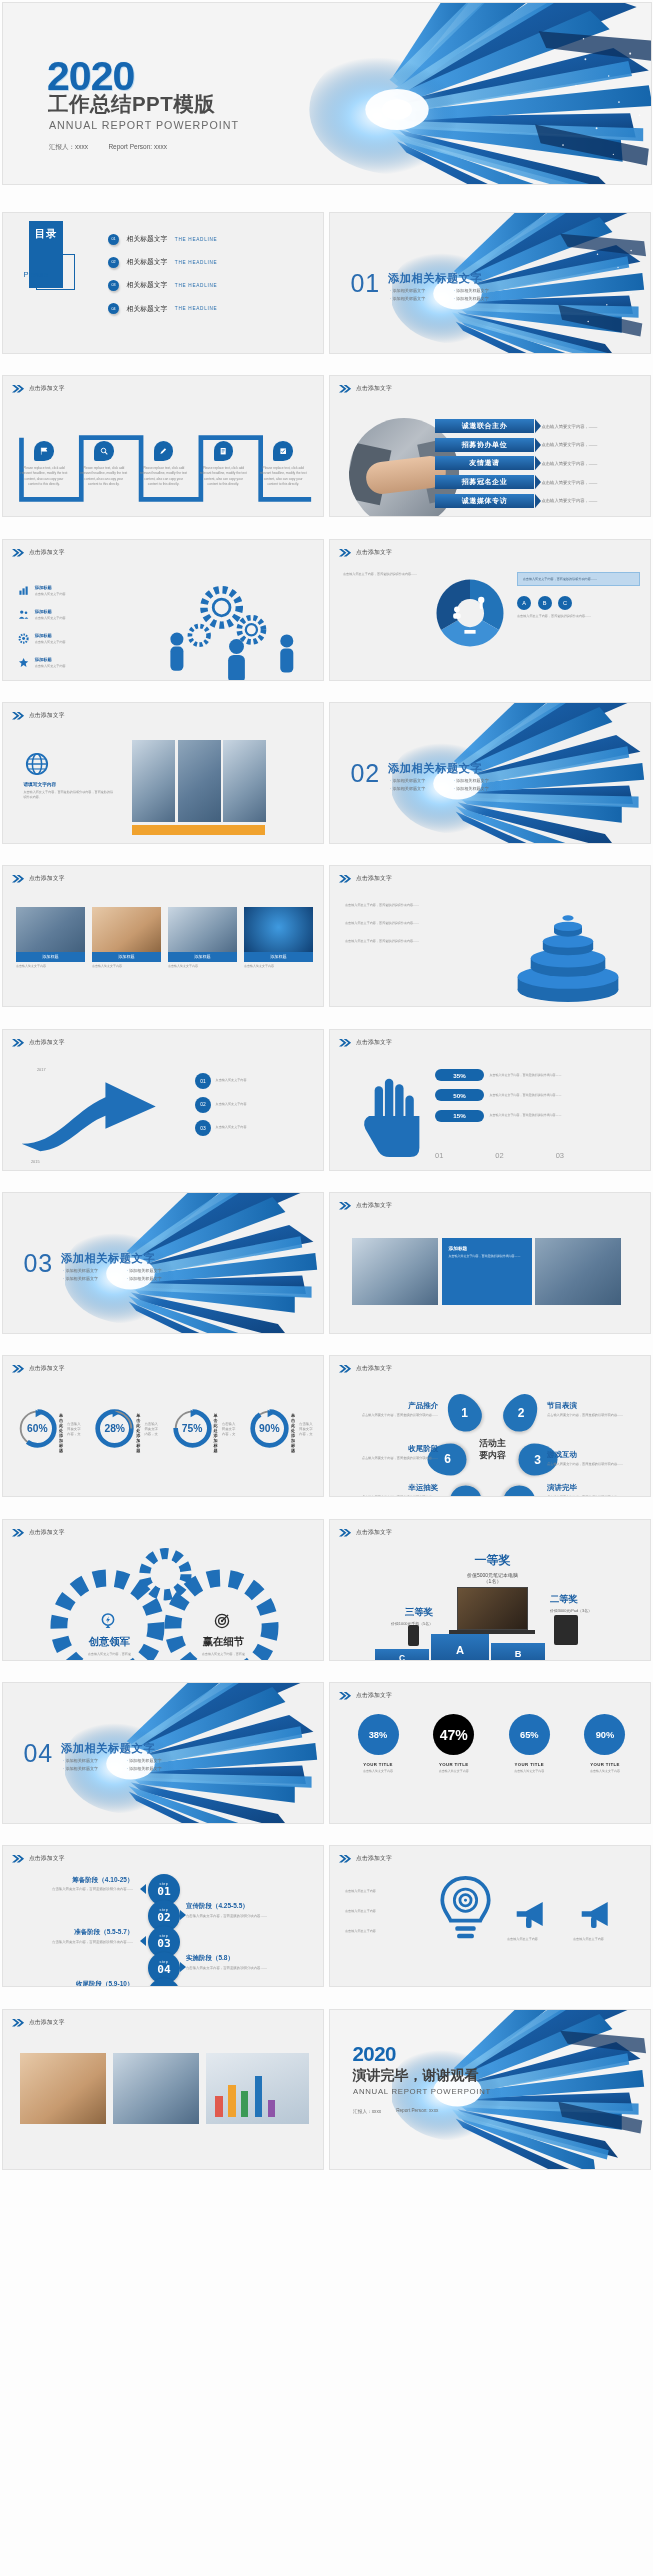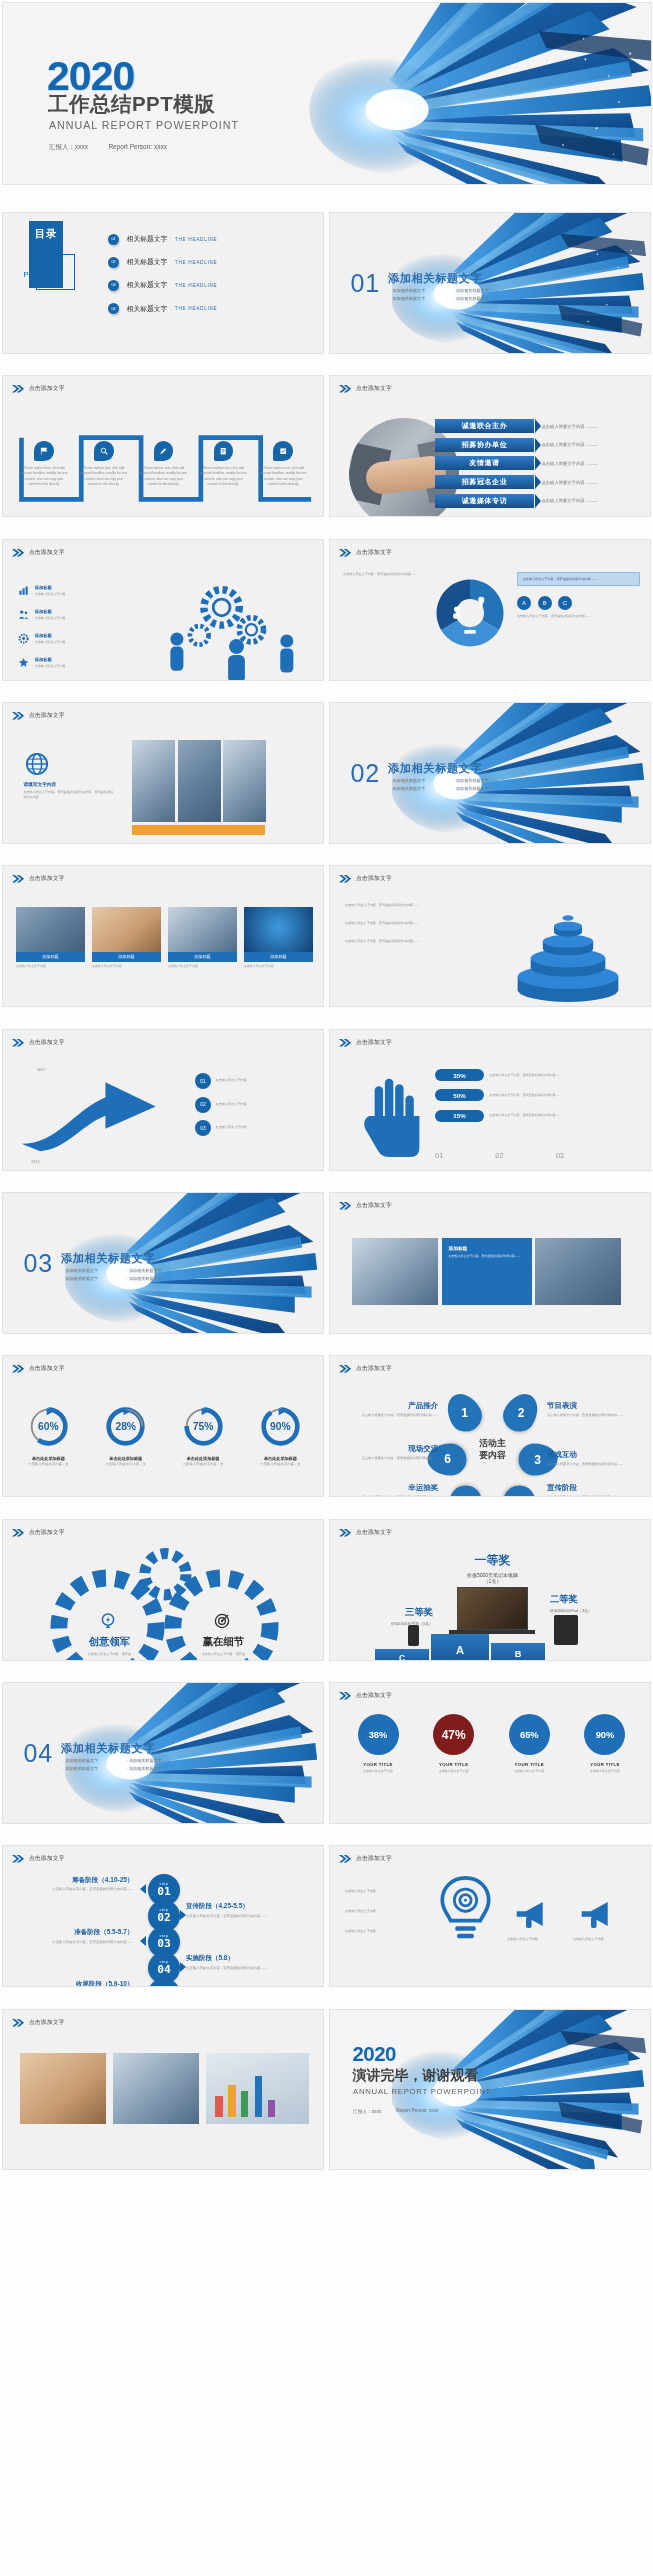--- a/index.html
+++ b/index.html
@@ -59,21 +59,21 @@
   .hs-photo .cuff2{position:absolute;right:-3.7px;top:22.4px;width:39px;height:60px;background:#6d7884;transform:rotate(-12deg);}
   .hs-list{position:absolute;left:105px;top:43px;display:flex;flex-direction:column;gap:4.7px;}
   .hs-row{display:flex;align-items:center;gap:7.5px;}
   .hs-tag{position:relative;width:99px;height:14px;background:linear-gradient(180deg,#2e7cc4,#17508c);display:flex;align-items:center;justify-content:center;}
   .hs-tag:after{content:"";position:absolute;right:-6.5px;top:0;border-top:7px solid transparent;border-bottom:7px solid transparent;border-left:6.5px solid #17508c;}
   .hs-tag span{color:#fff;font-size:7px;font-weight:bold;letter-spacing:0.6px;}
   .hs-desc{font-size:4.3px;color:#7a7a7a;white-space:nowrap;}
 
   
   .pc-row{position:absolute;left:13px;top:49px;width:297px;display:flex;justify-content:space-between;}
-  .pc{width:65px;display:flex;flex-direction:column;align-items:center;justify-content:center;}
+  .pc{width:65px;display:flex;align-items:center;justify-content:center;}
   .pc-ring{width:43px;height:43px;position:relative;}
   .pc-val{position:absolute;inset:0;display:flex;align-items:center;justify-content:center;font-size:10.3px;font-weight:bold;color:#1f64a8;}
   .pc-t{margin-top:7.5px;font-size:4.1px;font-weight:bold;color:#2d2d2d;}
   .pc-d{margin-top:1.9px;font-size:3.4px;color:#8c8c8c;text-align:center;line-height:1.6;width:58px;}
 
   
   .st-wrap{position:absolute;left:0;top:24px;width:322px;height:131px;}
   .st-node{position:absolute;left:145px;width:32px;height:32px;border-radius:50%;background:#1565ab;color:#fff;
            display:flex;flex-direction:column;align-items:center;justify-content:center;box-shadow:0 0.9px 2.8px rgba(0,0,0,.2);}
   .st-node .s{font-size:3.7px;letter-spacing:0.4px;opacity:.95;}
@@ -830,29 +830,29 @@
     </div>
     <div class="pl" style="left:217px;top:45px;">
       <div class="t">节目表演</div>
       <div class="d">点击输入简要文字内容，言简意赅的说明分项内容……</div>
     </div>
     <div class="pl" style="left:217px;top:94px;">
       <div class="t">游戏互动</div>
       <div class="d">点击输入简要文字内容，言简意赅的说明分项内容……</div>
     </div>
     <div class="pl" style="left:217px;top:127px;">
-      <div class="t">宣传阶段</div>
+      <div class="t">演讲完毕</div>
       <div class="d">点击输入简要文字内容，言简意赅的说明分项内容……</div>
     </div>
     <div class="pl" style="left:11.2px;top:127px;text-align:right;">
       <div class="t">幸运抽奖</div>
       <div class="d">点击输入简要文字内容，言简意赅的说明分项内容……</div>
     </div>
     <div class="pl" style="left:11.2px;top:88px;text-align:right;">
-      <div class="t">现场交流</div>
+      <div class="t">收尾阶段</div>
       <div class="d">点击输入简要文字内容，言简意赅的说明分项内容……</div>
     </div>
   </div>
 
   <div class="slide half" style="left:1.9px;top:1519px;">
     <div class="shead">
       <svg class="chev" width="13" height="7.5" viewBox="0 0 14 8">
         <path d="M0 0 L5 4 L0 8 L3 8 L8 4 L3 0 Z" fill="#1565ab"></path>
           <path d="M5 0 L10 4 L5 8 L8 8 L13 4 L8 0 Z" fill="#1565ab"></path>
       </svg>
@@ -969,21 +969,21 @@
       </svg>
       <span class="shead-txt">点击添加文字</span>
     </div>
     <div style="position:absolute;left:17px;top:31px;width:289px;display:flex;justify-content:space-between;">
       <div style="width:62px;text-align:center;">
         <div style="width:41px;height:41px;margin:0 auto;border-radius:50%;background:#1f6fb8;color:#fff;display:flex;align-items:center;justify-content:center;font-size:9.3px;font-weight:bold;">38%</div>
         <div style="font-size:4.3px;font-weight:bold;color:#2d2d2d;margin-top:6.5px;letter-spacing:0.4px;">YOUR TITLE</div>
         <div class="ph" style="font-size:3px;margin-top:2.8px;">点击输入简要文字内容</div>
       </div>
       <div style="width:62px;text-align:center;">
-        <div style="width:41px;height:41px;margin:0 auto;border-radius:50%;background:#7f1d1d;color:#fff;display:flex;align-items:center;justify-content:center;font-size:12px;font-weight:bold;">47%</div>
+        <div style="width:41px;height:41px;margin:0 auto;border-radius:50%;background:#000000;color:#fff;display:flex;align-items:center;justify-content:center;font-size:14px;font-weight:bold;">47%</div>
         <div style="font-size:4.3px;font-weight:bold;color:#2d2d2d;margin-top:6.5px;letter-spacing:0.4px;">YOUR TITLE</div>
         <div class="ph" style="font-size:3px;margin-top:2.8px;">点击输入简要文字内容</div>
       </div>
       <div style="width:62px;text-align:center;">
         <div style="width:41px;height:41px;margin:0 auto;border-radius:50%;background:#1f6fb8;color:#fff;display:flex;align-items:center;justify-content:center;font-size:9.3px;font-weight:bold;">65%</div>
         <div style="font-size:4.3px;font-weight:bold;color:#2d2d2d;margin-top:6.5px;letter-spacing:0.4px;">YOUR TITLE</div>
         <div class="ph" style="font-size:3px;margin-top:2.8px;">点击输入简要文字内容</div>
       </div>
       <div style="width:62px;text-align:center;">
         <div style="width:41px;height:41px;margin:0 auto;border-radius:50%;background:#1f6fb8;color:#fff;display:flex;align-items:center;justify-content:center;font-size:9.3px;font-weight:bold;">90%</div>

